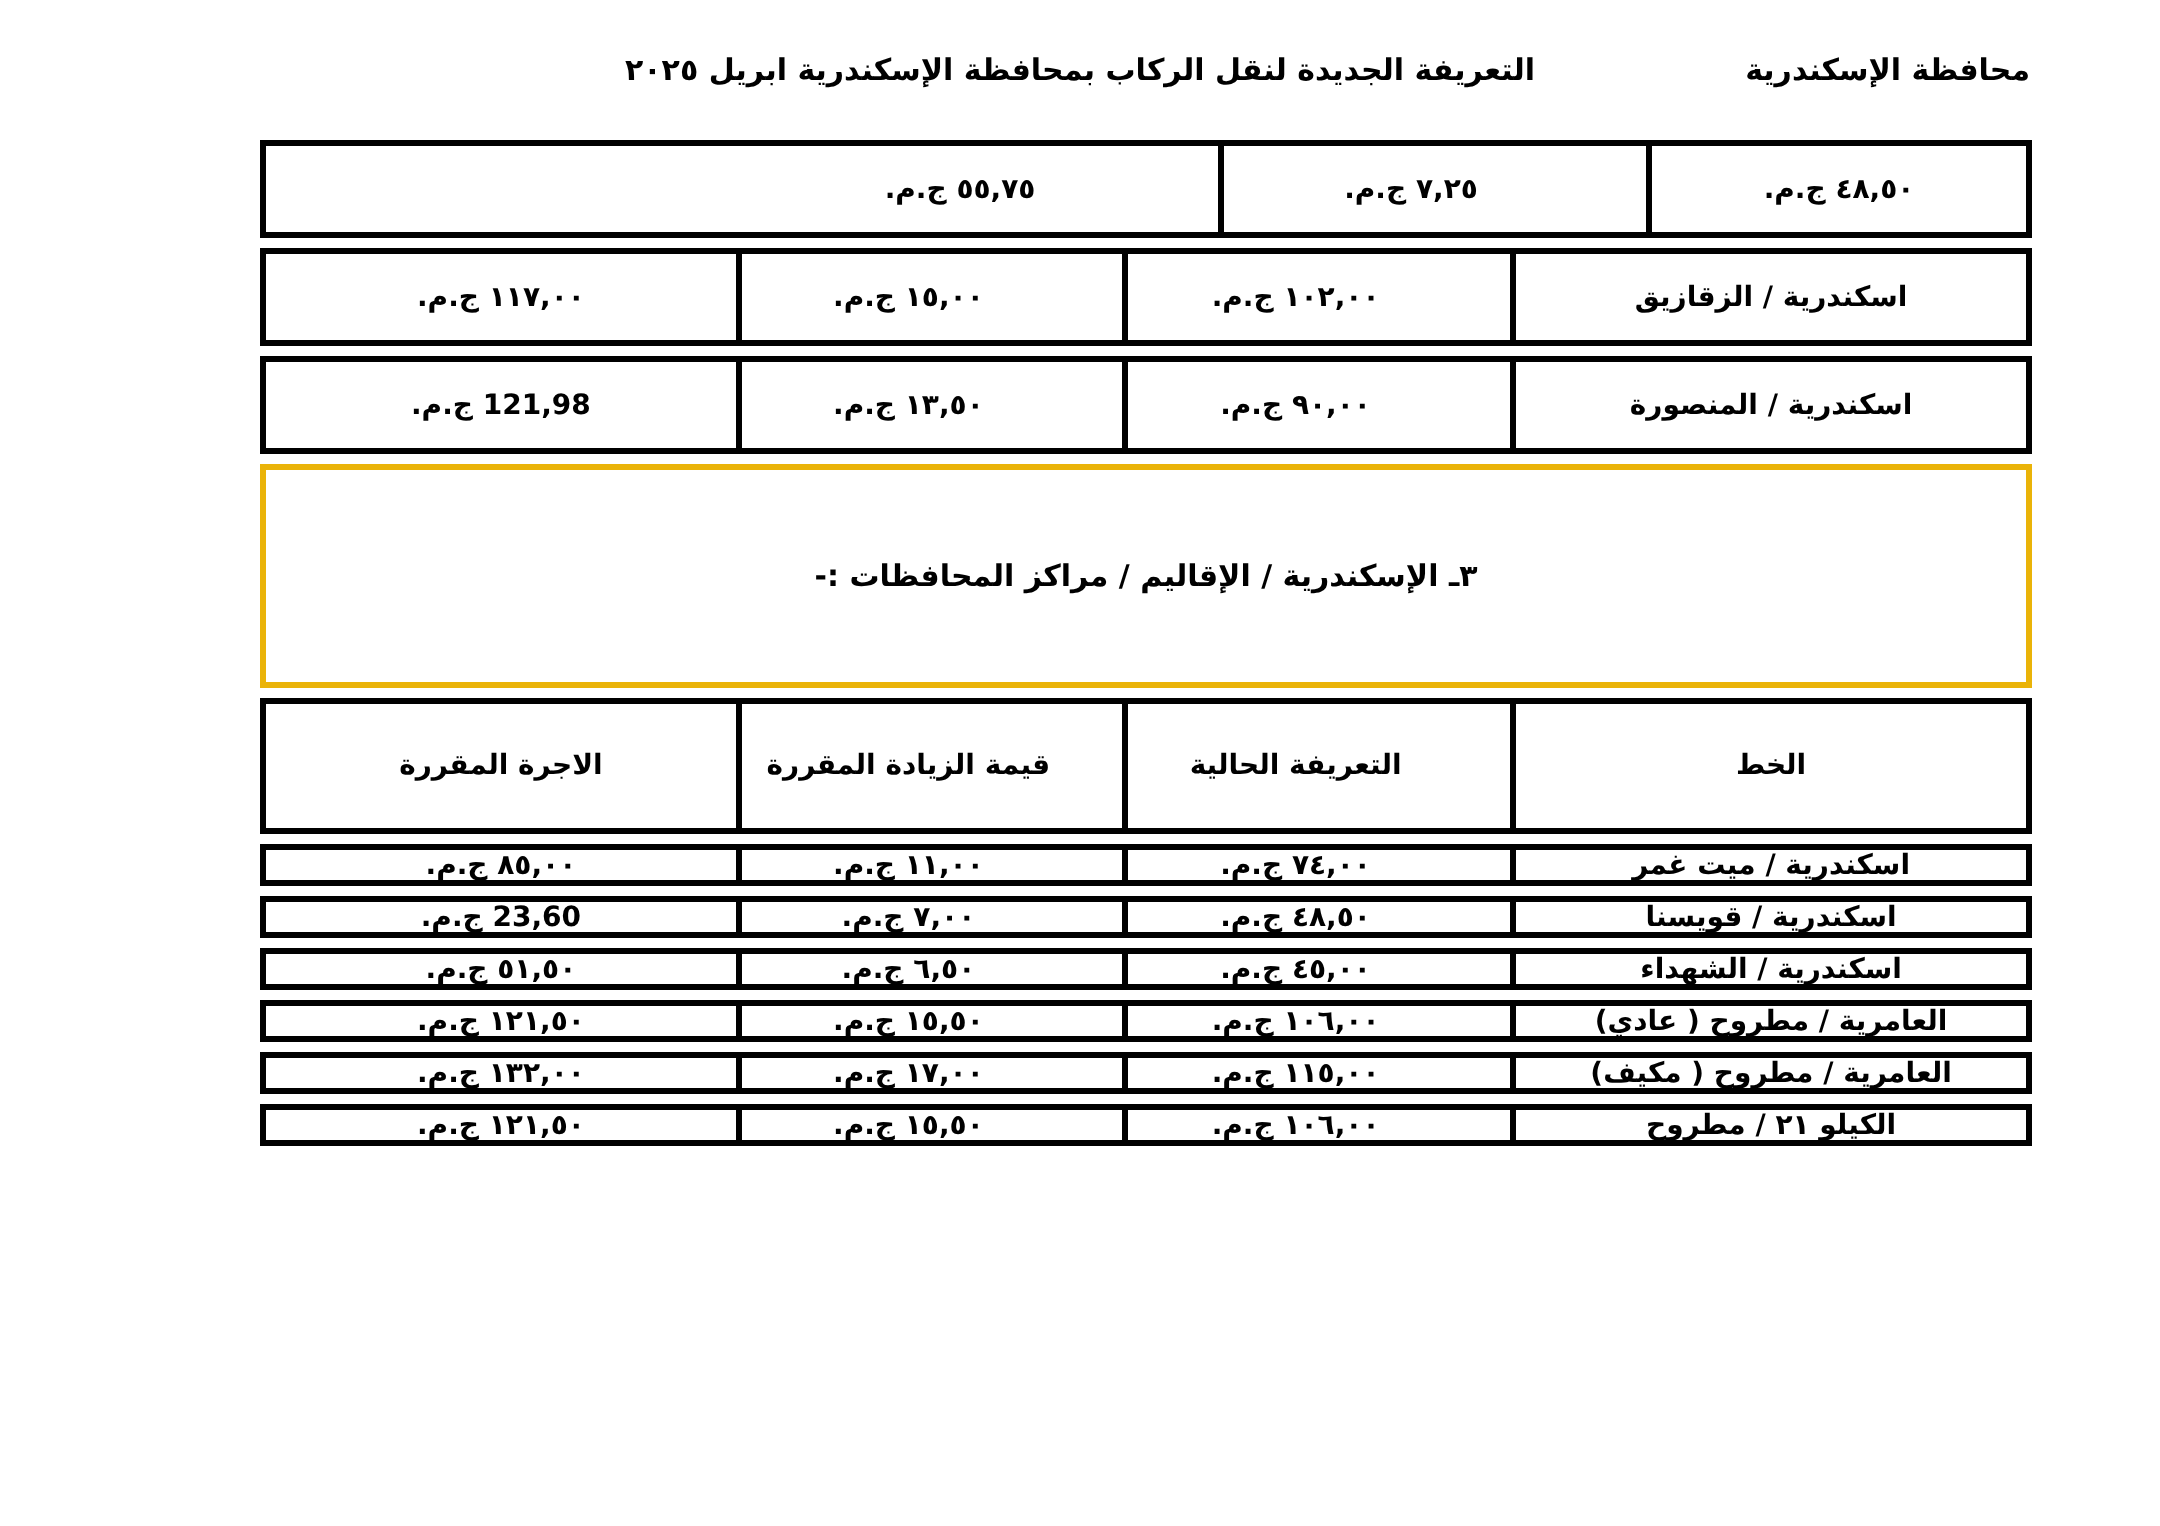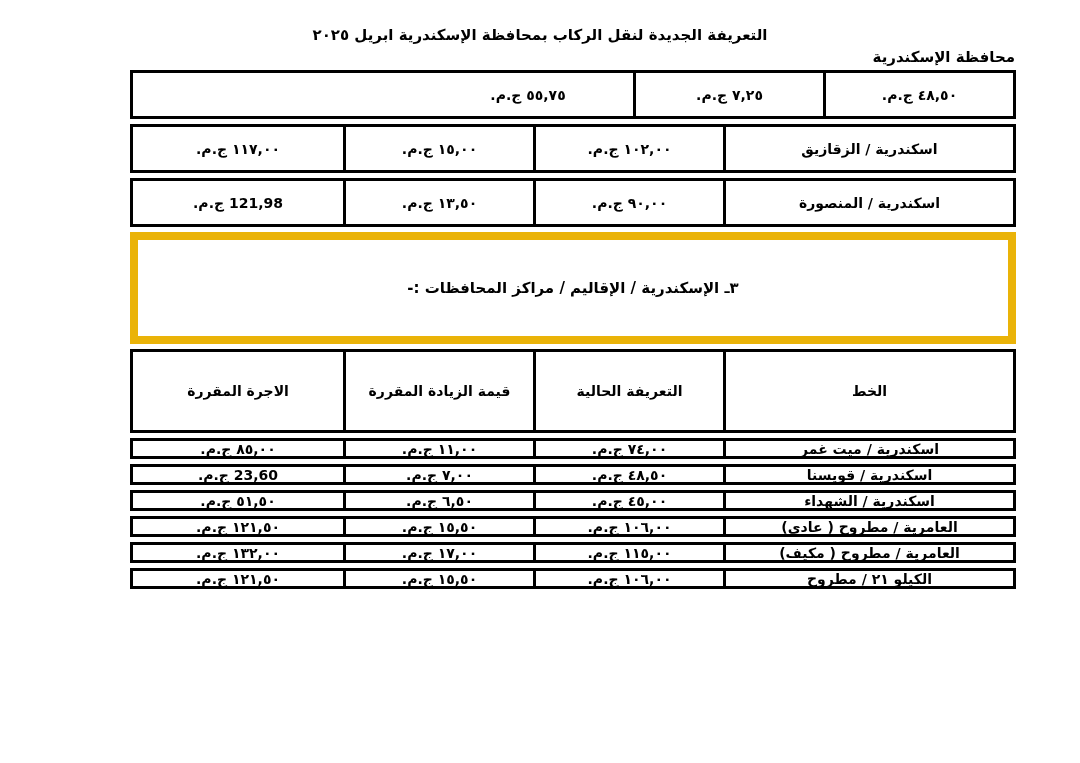--- a/index.html
+++ b/index.html
@@ -15,21 +15,20 @@
   .doc-header {
     position: absolute;
     top: 24px; left: 64px; right: 64px;
     height: 24px;
   }
   .doc-corner {
     position: absolute;
     top: 2px; right: 1px;
     font-size: 15px; font-weight: bold;
     white-space: nowrap;
-    margin-top: 22px;
   }
   .doc-title {
     position: absolute;
     top: 2px; left: 0; right: 0;
     text-align: center;
     font-size: 15px; font-weight: bold;
     white-space: nowrap;
   }
   .tables {
     position: absolute;
@@ -46,30 +45,31 @@
   }
   .cell {
     display: flex;
     align-items: center;
     justify-content: center;
     text-align: center;
     font-weight: bold;
     font-size: 14px;
     border-left: 3px solid #000;
     padding: 2px 6px;
+    margin-left: 24px;
   }
   .trow .cell:last-child { border-left: none; }
   .c-line { width: 290px; }
   .c-num  { width: 190px; }
   .c-fare { width: 210px; }
   .h-top  .cell { height: 43px; }
-  .h-head .cell { height: 78px; }
+  .h-head .cell { height: 62px; }
   .h-data .cell { height: 15px; }
   .section-row {
-    border: 8px solid #eab308;
+    border: 3px solid #eab308;
     margin-bottom: 5px;
     height: 112px;
     display: flex;
     align-items: center;
     justify-content: center;
   }
   .section-title {
     font-size: 15px; font-weight: bold;
     text-align: center;
   }

